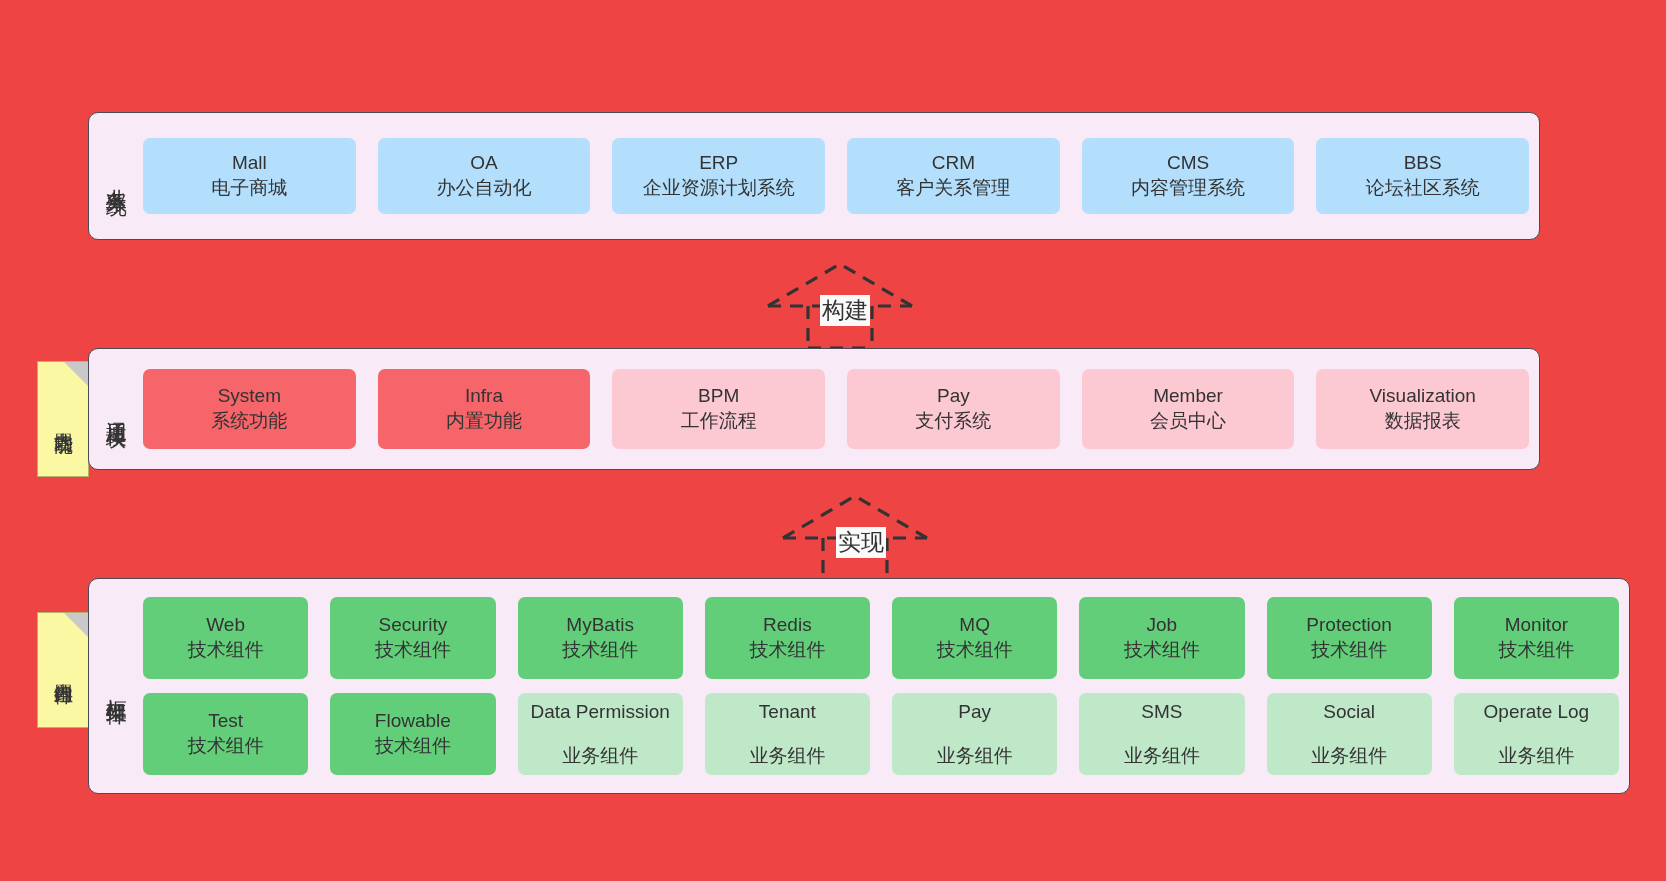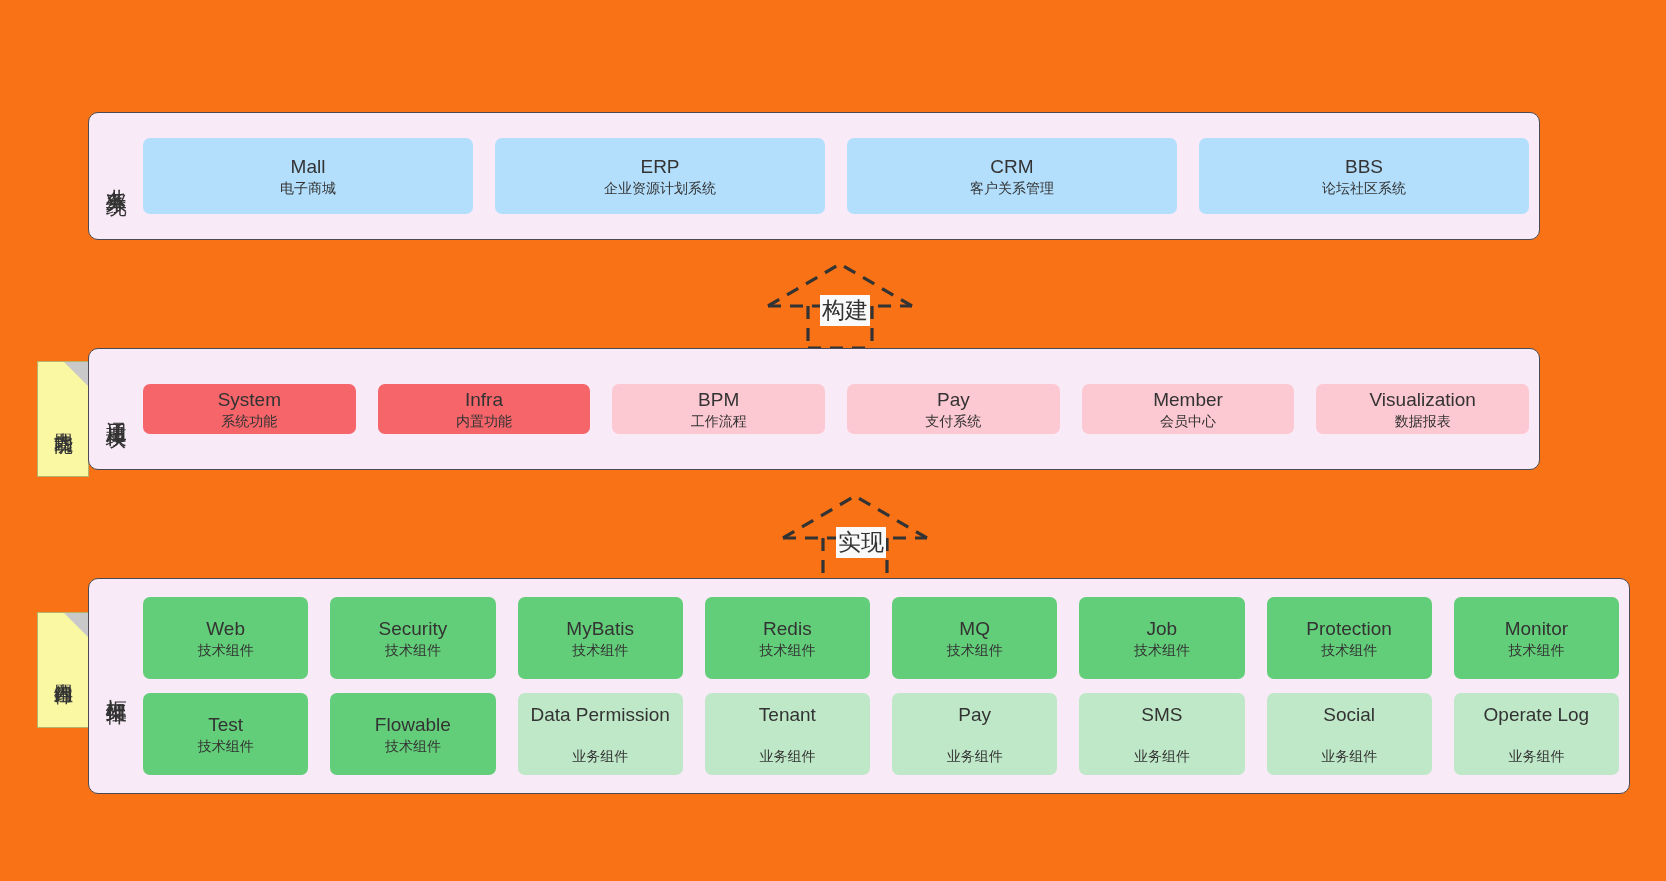--- a/index.html
+++ b/index.html
@@ -11,21 +11,21 @@
     width: 1666px;
     height: 881px;
     overflow: hidden;
     font-family: "Liberation Sans", "DejaVu Sans", sans-serif;
     color: #333333;
   }
   #canvas {
     position: relative;
     width: 1666px;
     height: 881px;
-    background: #f97316;
+    background: #ef4444;
   }
 
   
   .layer {
     position: absolute;
     box-sizing: border-box;
     background: #f8eaf6;
     border: 1.6px solid #4a4a55;
     border-radius: 10px;
     display: flex;
@@ -69,32 +69,32 @@
     flex-direction: column;
     align-items: center;
     justify-content: center;
     text-align: center;
     line-height: 1.3;
     font-size: 19px;
     color: #333;
     box-sizing: border-box;
     padding: 4px 6px;
   }
-  .cell .sub { font-size: 14px; }
+  .cell .sub { font-size: 19px; }
 
   
   .c-blue        { background: #b3dffc; }
   .c-red         { background: #f5656a; }
   .c-pink        { background: #fcc8d2; }
   .c-green       { background: #63ce79; }
   .c-green-light { background: #bfe8c8; gap: 19px; }
 
   
   .layer1 .row { height: 76px; }
-  .layer2 .row { height: 80px; align-items: center; }
+  .layer2 .row { height: 80px; }
   .layer3 .row { height: 82px; }
 
   
   .note {
     position: absolute;
     box-sizing: border-box;
     background: #fbf8a3;
     border: 1.3px solid #b6b26a;
     display: flex;
     align-items: center;
@@ -143,26 +143,34 @@
     <div class="layer-title">
       <span>业务系统</span>
     </div>
     <div class="layer-body">
       <div class="row">
         <div class="cell c-blue">
           <div>Mall</div>
           <div class="sub">电子商城</div>
         </div>
         <div class="cell c-blue">
+          <div>OA</div>
+          <div class="sub">办公自动化</div>
+        </div>
+        <div class="cell c-blue">
           <div>ERP</div>
           <div class="sub">企业资源计划系统</div>
         </div>
         <div class="cell c-blue">
           <div>CRM</div>
           <div class="sub">客户关系管理</div>
+        </div>
+        <div class="cell c-blue">
+          <div>CMS</div>
+          <div class="sub">内容管理系统</div>
         </div>
         <div class="cell c-blue">
           <div>BBS</div>
           <div class="sub">论坛社区系统</div>
         </div>
       </div>
     </div>
   </div>
 
   <div class="arrow" style="left:750px; top:258px; width:190px; height:92px;">

